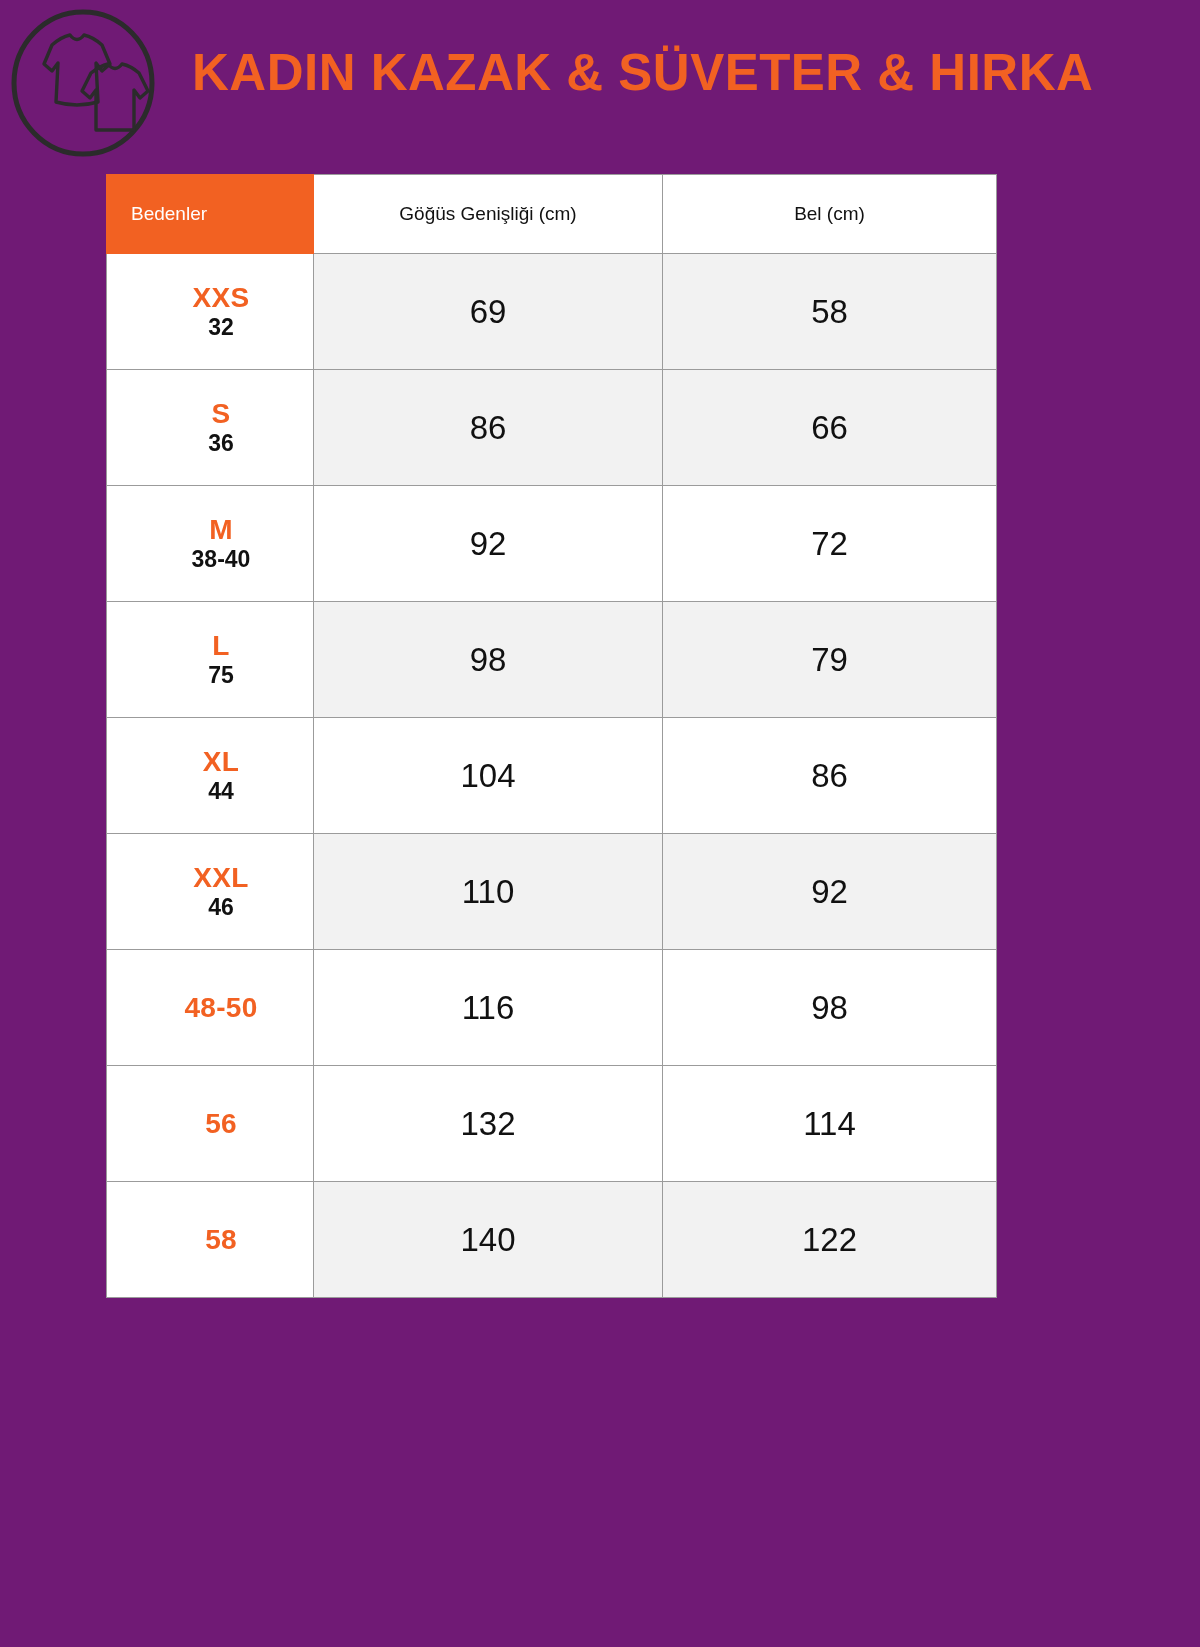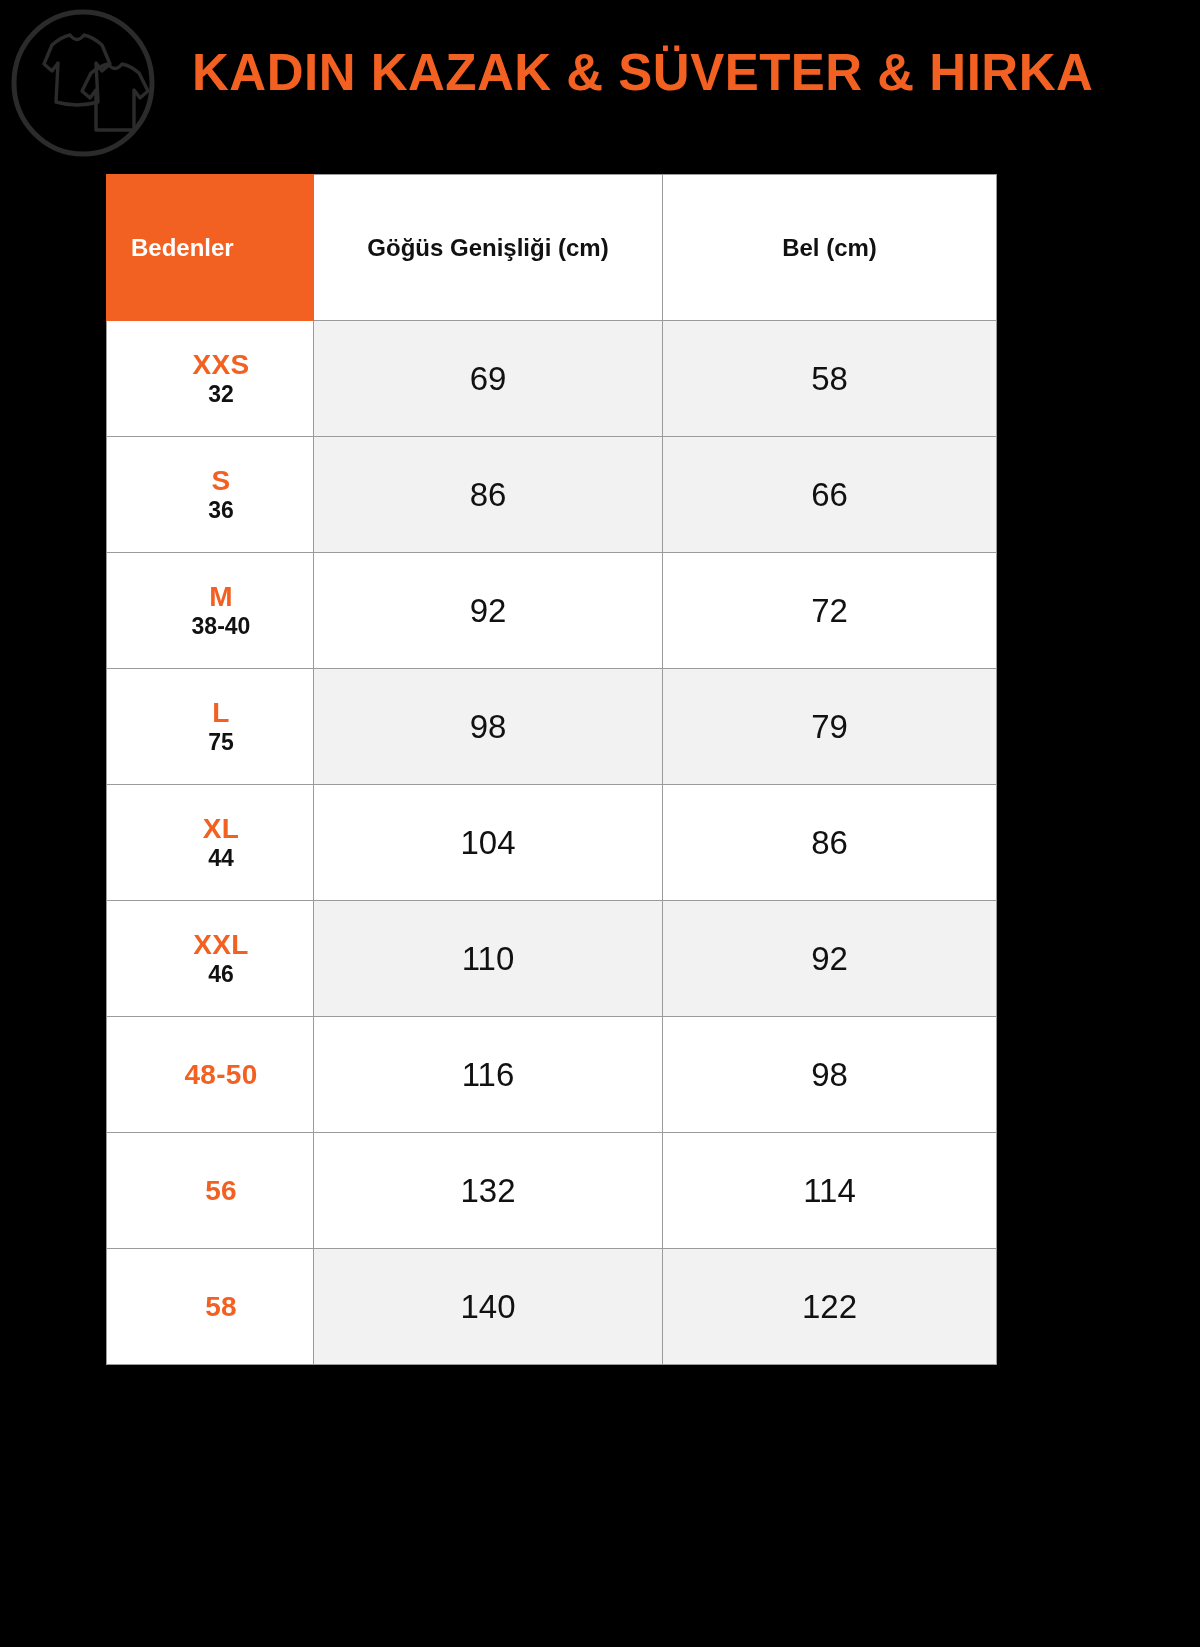--- a/index.html
+++ b/index.html
@@ -9,21 +9,21 @@
     height: 1647px;
     background: #ffffff;
     font-family: "Liberation Sans", sans-serif;
     overflow: hidden;
   }
 
   .page {
     position: relative;
     width: 1200px;
     height: 1647px;
-    background: #000000;
+    background: #701a75;
   }
 
   
   .header {
     position: absolute;
     left: 0;
     top: 0;
     width: 1200px;
     height: 166px;
     display: flex;
@@ -67,23 +67,23 @@
   .size-table col.c-waist { width: 334px; }
 
   .size-table th,
   .size-table td {
     border: 1px solid #9b9b9b;
     vertical-align: middle;
   }
 
   
   thead th {
-    height: 146px;
-    font-size: 24px;
-    font-weight: bold;
+    height: 79px;
+    font-size: 19px;
+    font-weight: normal;
   }
 
   th.head-size {
     background: #F26122;
     color: #ffffff;
     text-align: left;
     padding-left: 24px;
     border-color: #F26122;
   }
 

